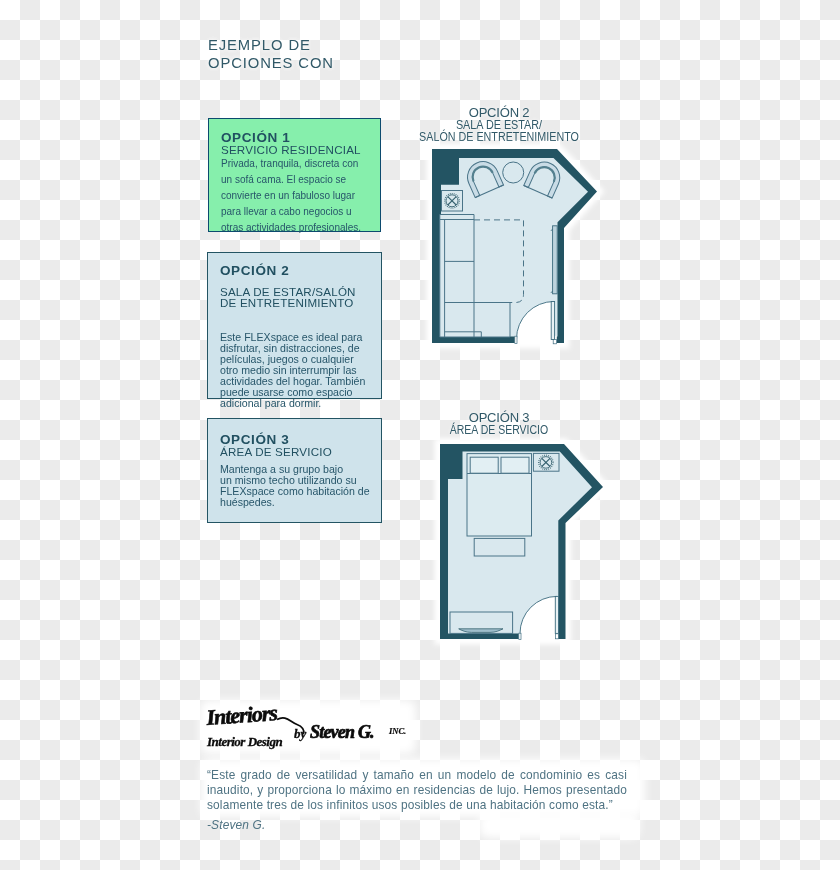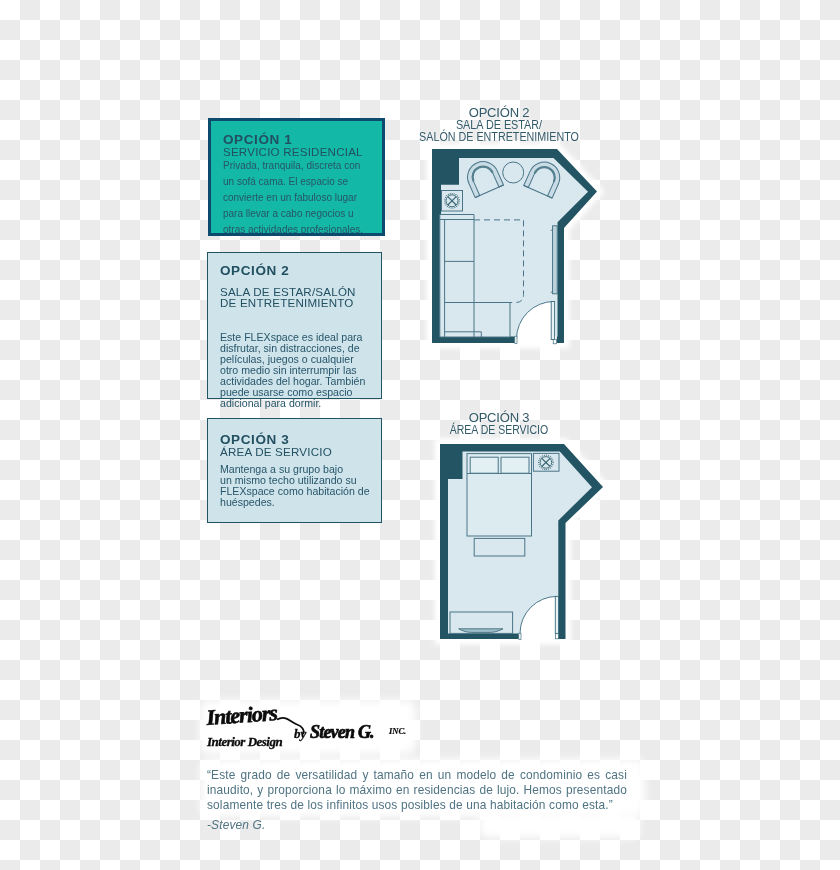--- a/index.html
+++ b/index.html
@@ -9,23 +9,24 @@
     background:conic-gradient(#ebebeb 25%, #fff 25% 50%, #ebebeb 50% 75%, #fff 75%);
     background-size:40px 40px;
   }
   .abs{position:absolute;}
   .halo{position:absolute;background:#fff;filter:blur(5px);border-radius:8px;}
 </style>
 </head>
 <body>
 
 <div class="abs" style="left:208px;top:35.5px;color:#315968;text-shadow:0 0 5px #fff,0 0 5px #fff;">
+  <div style="font-size:14.8px;letter-spacing:.9px;line-height:18.3px;">EJEMPLO DE<br>OPCIONES CON</div>
 </div>
 
-<div class="abs" style="left:208px;top:118px;width:171px;height:112px;background:#14b8a6;border:3px solid #0c4a6e;">
+<div class="abs" style="left:208px;top:118px;width:171px;height:112px;background:#86efac;border:1px solid #0c4a6e;">
   <div style="margin:11px 0 0 12px;color:#215061;">
     <div style="font-size:13.5px;font-weight:bold;letter-spacing:.6px;">OPCIÓN 1</div>
     <div style="font-size:11.6px;letter-spacing:.2px;margin-top:-2px;">SERVICIO RESIDENCIAL</div>
     <div style="font-size:10px;line-height:16px;color:#27566a;">Privada, tranquila, discreta con<br>un sofá cama. El espacio se<br>convierte en un fabuloso lugar<br>para llevar a cabo negocios u<br>otras actividades profesionales.</div>
   </div>
 </div>
 
 <div class="abs" style="left:207px;top:252px;width:173px;height:145px;background:#cfe3eb;border:1px solid #235463;">
   <div style="margin:9.5px 0 0 12px;color:#215061;">
     <div style="font-size:13.5px;font-weight:bold;letter-spacing:.6px;">OPCIÓN 2</div>

